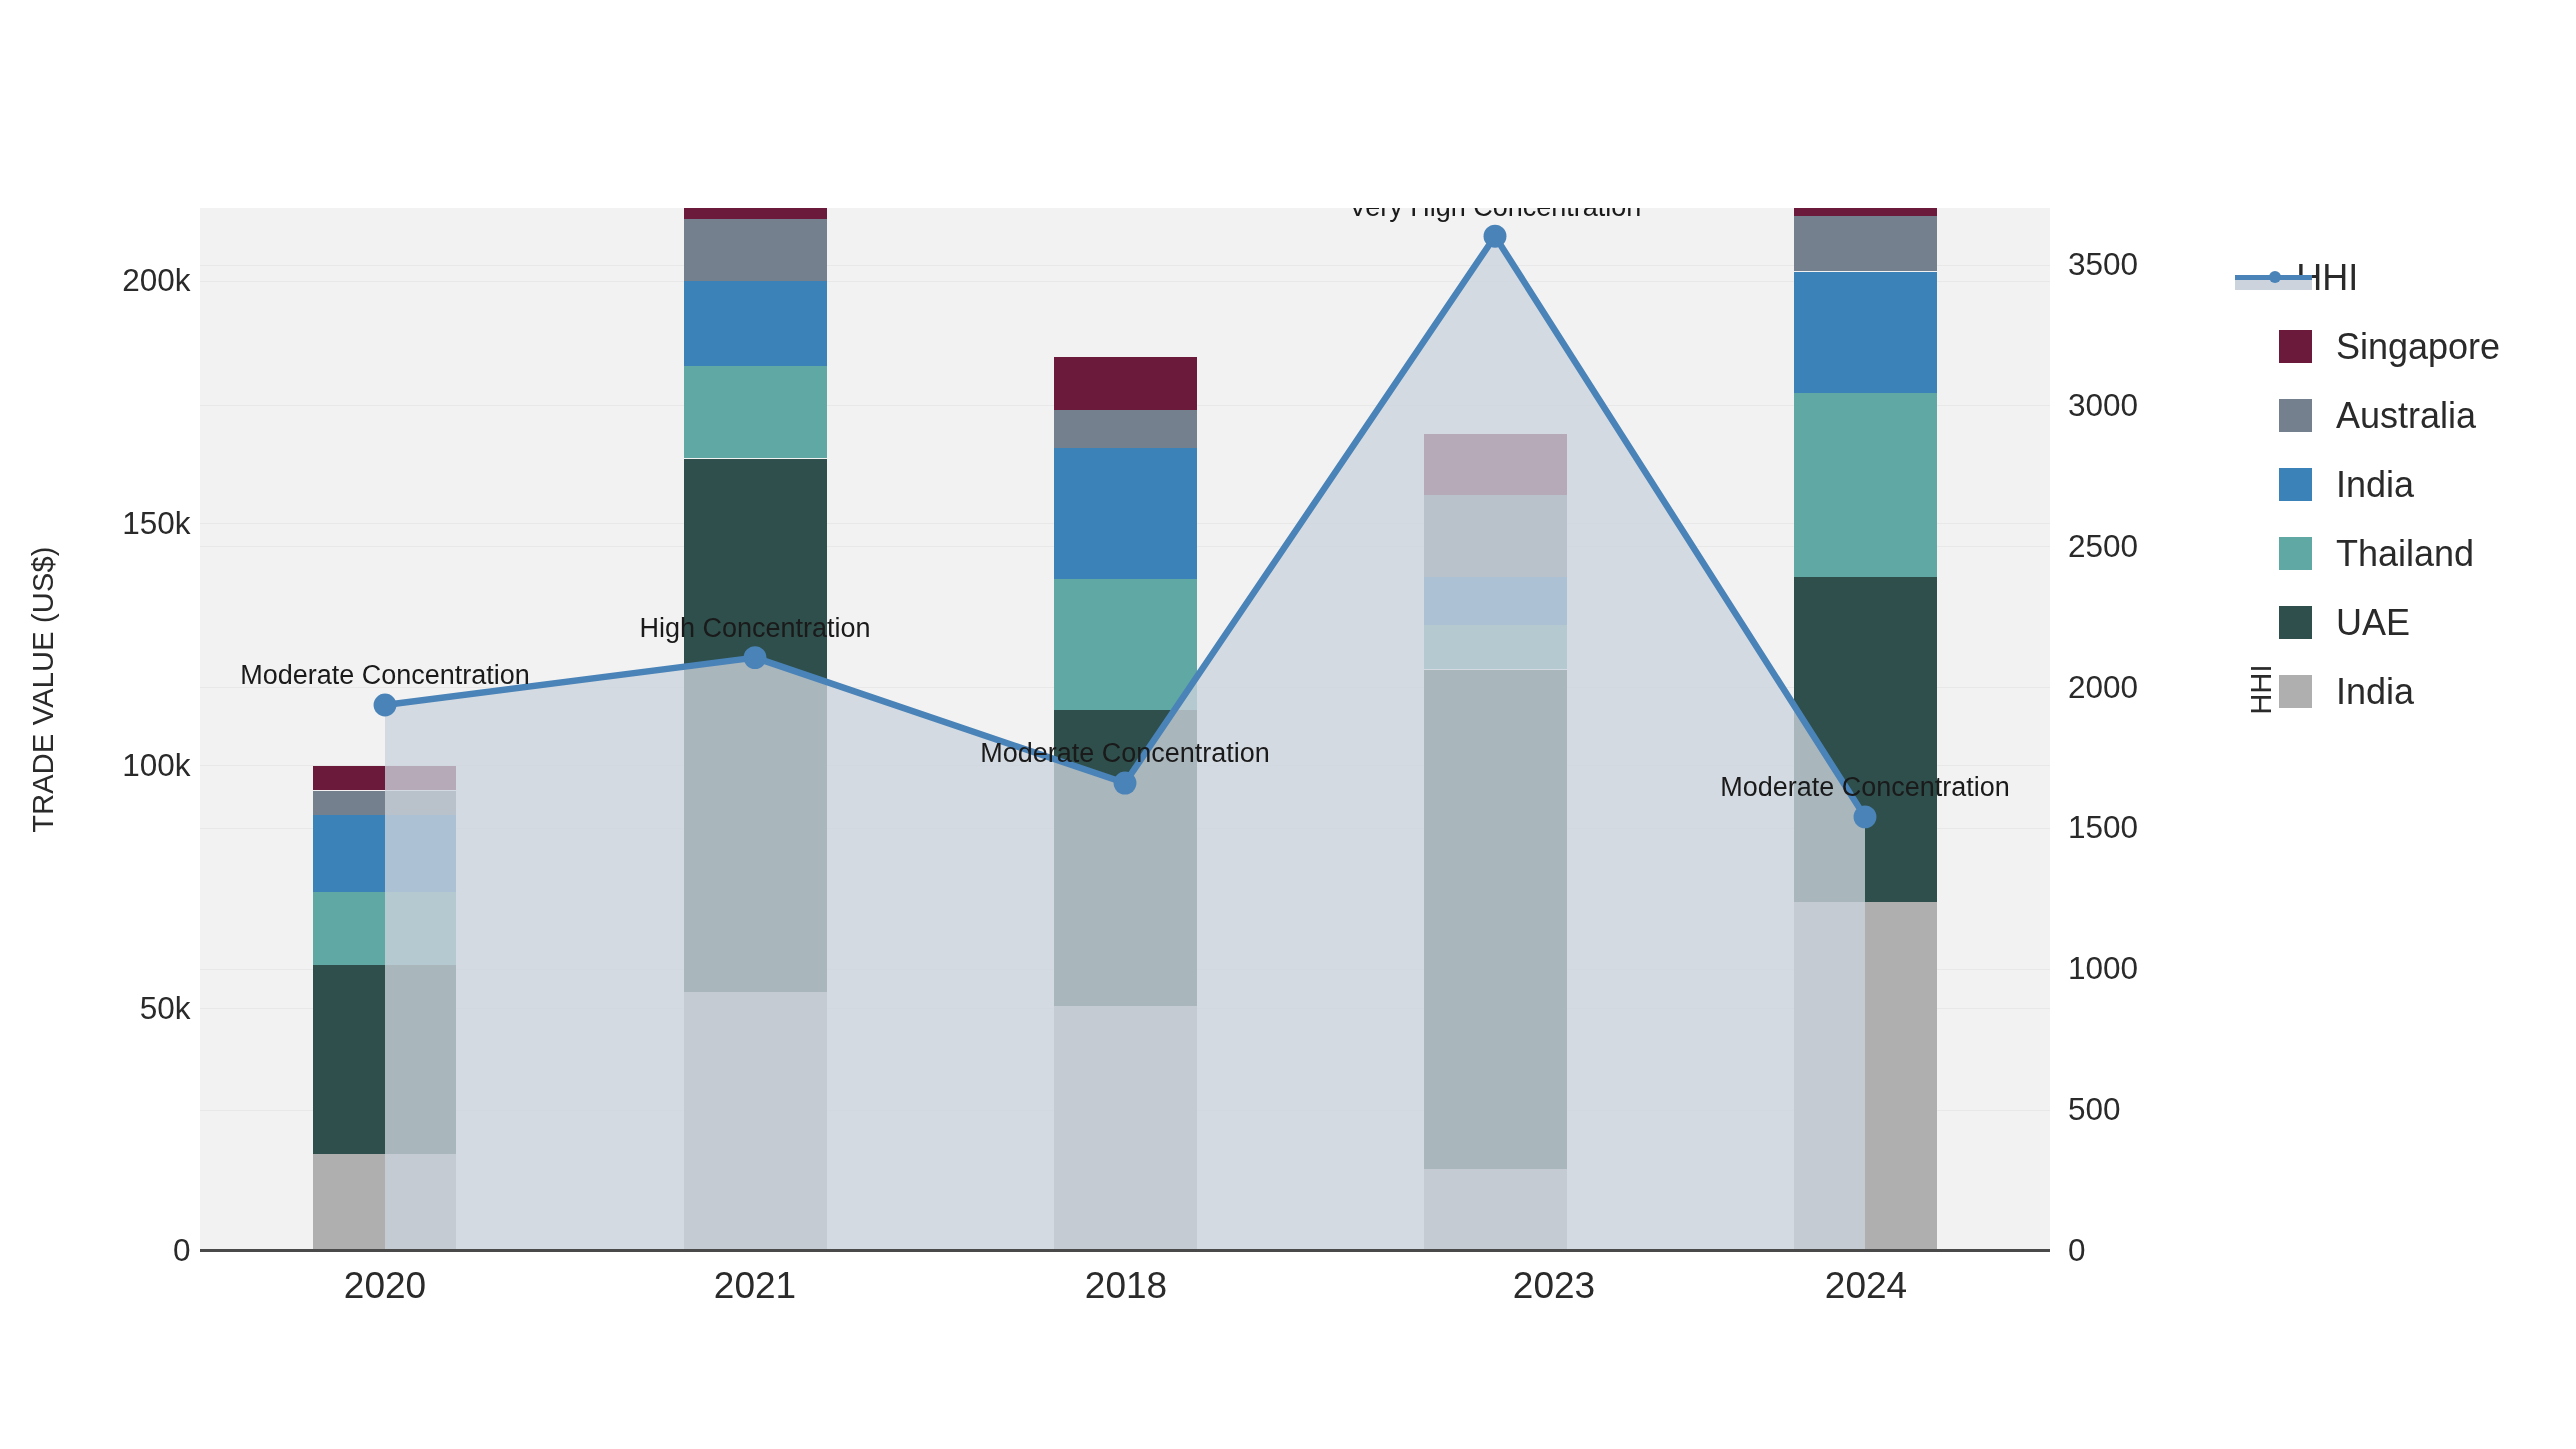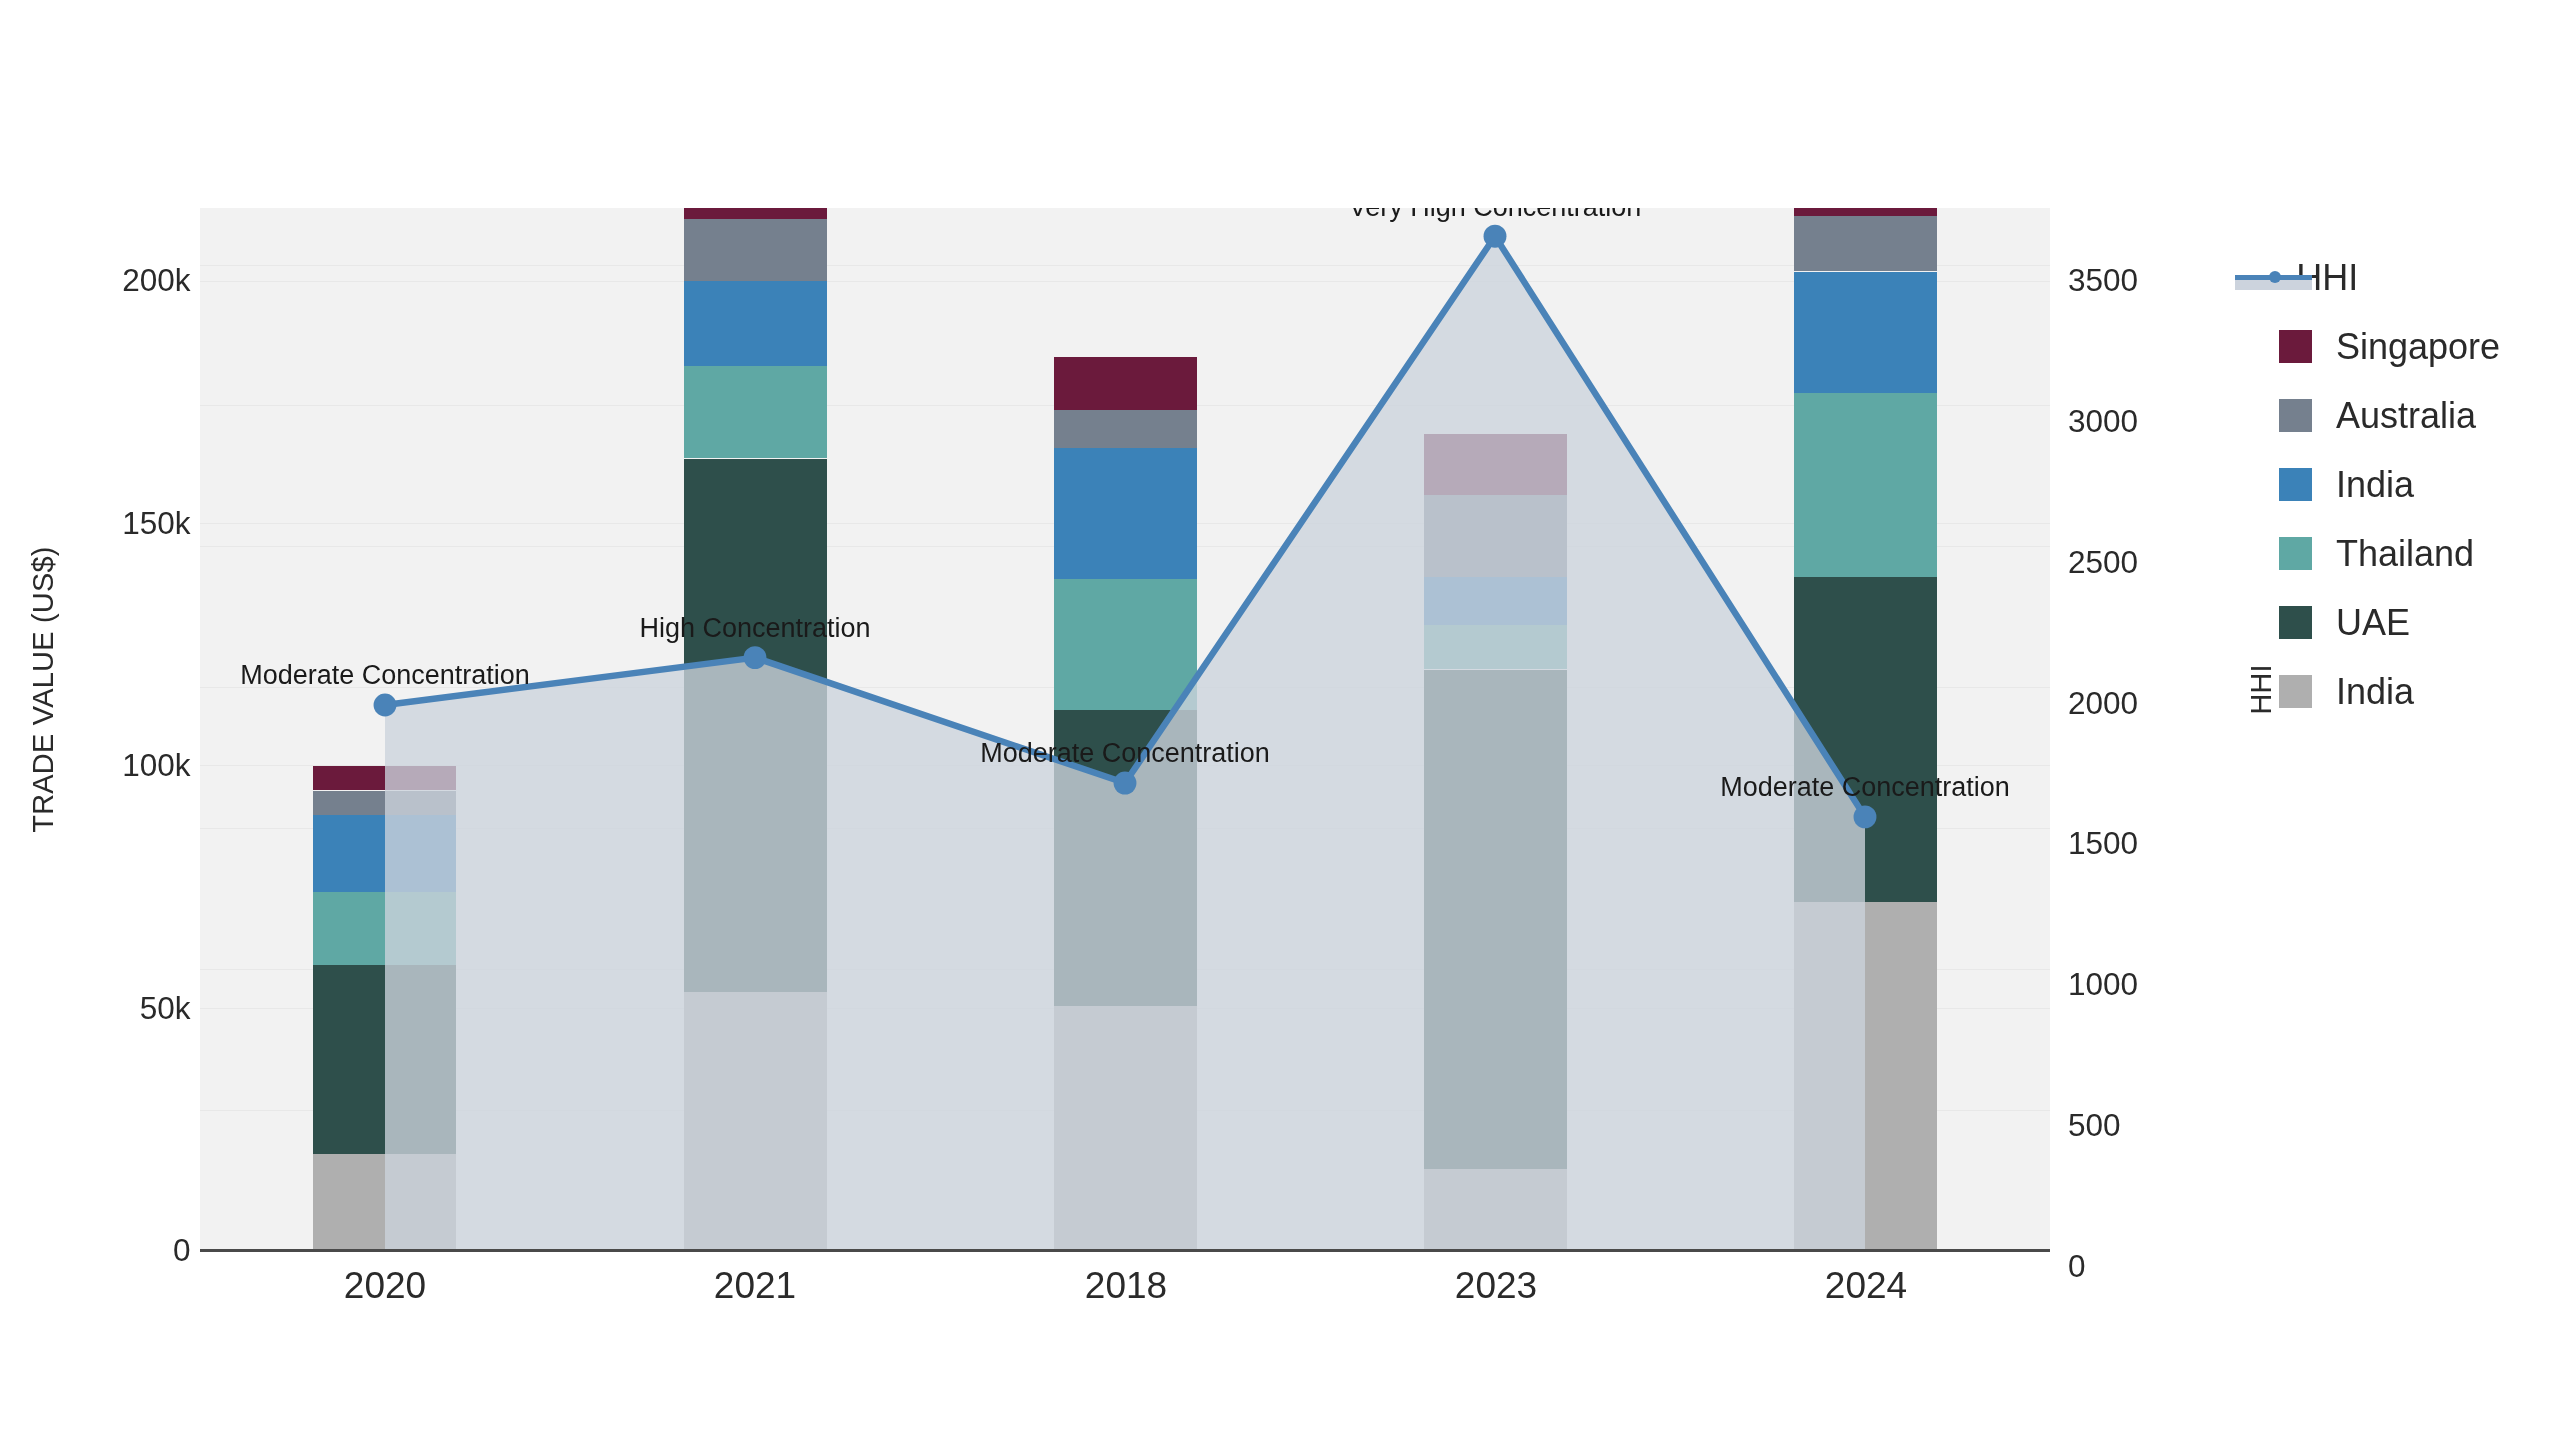--- a/index.html
+++ b/index.html
@@ -14,21 +14,21 @@
   .plot{position:absolute;left:200px;top:208px;width:1850px;height:1043px;background:#f2f2f2;}
   .plot-inner{position:absolute;inset:0;overflow:hidden;}
 
   .gridline{position:absolute;left:0;width:100%;height:1.4px;background:#e8e8e8;}
   .axis-bottom{position:absolute;left:200px;top:1249px;width:1850px;height:2.9px;background:#4a4a4a;}
 
   
   .ytick{position:absolute;right:1.4px;font-size:31.5px;color:#2a2a2a;transform:translateY(-50%);white-space:nowrap;}
   .ytick-left-wrap{position:absolute;left:0;top:0;width:192px;height:1449px;}
   .ytick-right-wrap{position:absolute;left:2068px;top:0;width:215px;height:1449px;}
-  .ytick-r{position:absolute;left:0;font-size:31.5px;color:#2a2a2a;transform:translateY(-50%);white-space:nowrap;margin-top:16px;}
+  .ytick-r{position:absolute;left:0;font-size:31.5px;color:#2a2a2a;transform:translateY(-50%);white-space:nowrap;}
 
   .ylabel-left{position:absolute;left:-179px;top:673px;width:444px;text-align:center;
                font-size:29px;color:#2a2a2a;transform:rotate(-90deg);letter-spacing:0.2px;}
   .ylabel-right{position:absolute;left:2154px;top:673px;width:215px;text-align:center;
                 font-size:29px;color:#2a2a2a;transform:rotate(-90deg);}
 
   .xtick{position:absolute;top:1265px;font-size:37px;color:#2a2a2a;transform:translateX(-50%);}
   .xlabel{position:absolute;left:200px;top:1345px;width:1850px;text-align:center;font-size:31.5px;color:#2a2a2a;}
 
   
@@ -151,21 +151,21 @@
           <div class="annot" style="left: 1665px; top: 564px;">Moderate Concentration</div>
         </div>
     </div>
   </div>
 
   <div class="axis-bottom"></div>
   <div id="xticks">
       <div class="xtick" style="left: 385px;">2020</div>
       <div class="xtick" style="left: 755px;">2021</div>
       <div class="xtick" style="left: 1126px;">2018</div>
-      <div class="xtick" style="left: 1496px;">2023</div>
+      <div class="xtick" style="left: 1554px;">2023</div>
       <div class="xtick" style="left: 1866px;">2024</div>
     </div>
 
   <div class="legend" id="legend">
       <div class="leg-row">
         <div class="leg-line">
           <div class="fillband"></div>
           <div class="stroke"></div>
           <div class="dot"></div>
         </div>

